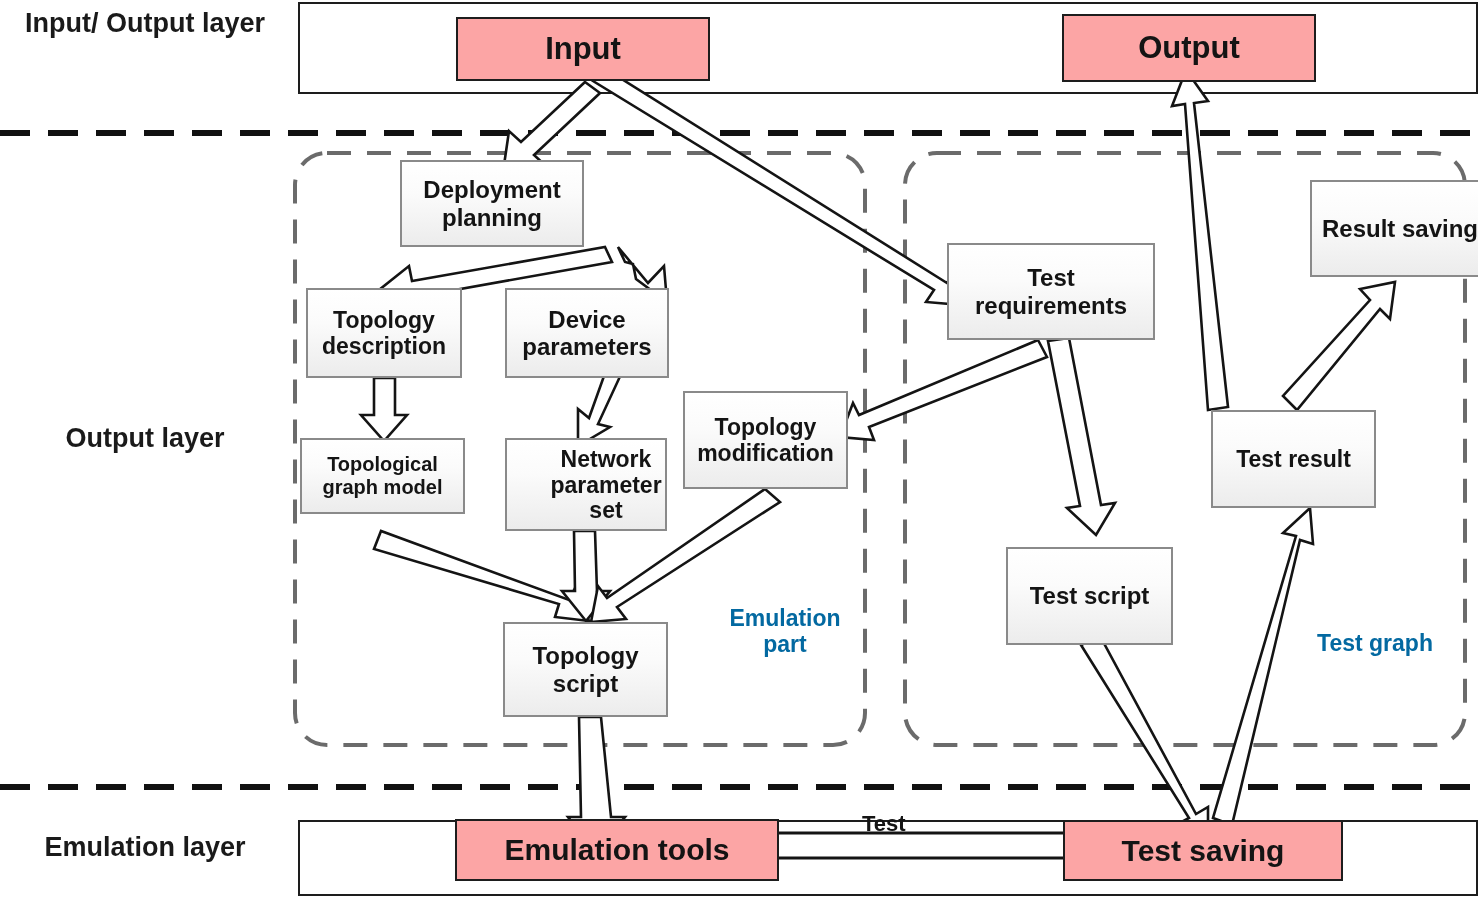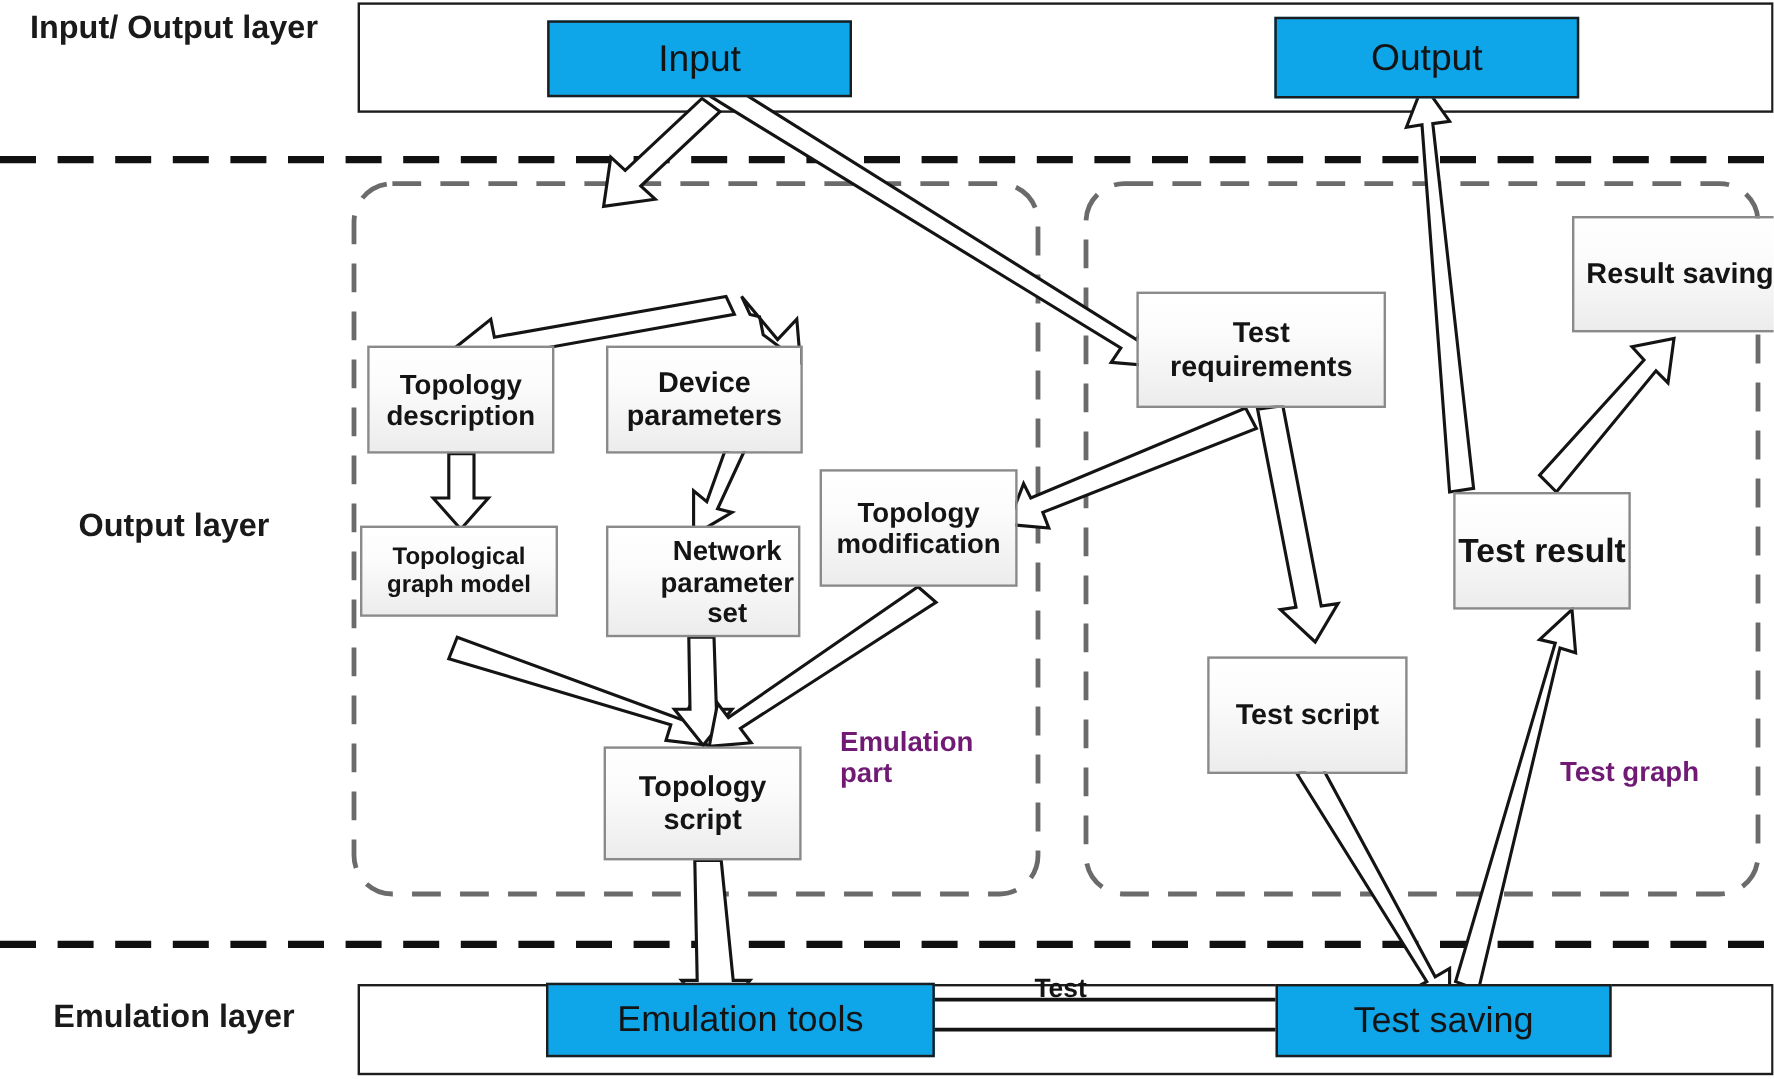--- a/index.html
+++ b/index.html
@@ -3,27 +3,27 @@
 <meta charset="utf-8">
 <style>
   html,body{margin:0;padding:0;background:#ffffff;}
   body{width:1478px;height:899px;position:relative;overflow:hidden;
        font-family:"Liberation Sans","DejaVu Sans",sans-serif;}
   #stage{position:absolute;left:0;top:0;width:1478px;height:899px;}
   svg.layer{position:absolute;left:0;top:0;width:1478px;height:899px;overflow:visible;}
   .lyr-label{position:absolute;font-weight:bold;color:#1a1a1a;text-align:center;
              line-height:1.16;font-size:27px;}
   .plainbox{position:absolute;box-sizing:border-box;border:2.5px solid #1d1d1d;
-            background:#0ea5e9;display:flex;align-items:center;justify-content:center;
-            font-weight:normal;color:#141414;text-align:center;line-height:1.12;}
+            background:#fca5a5;display:flex;align-items:center;justify-content:center;
+            font-weight:bold;color:#141414;text-align:center;line-height:1.12;}
   .gradbox{position:absolute;box-sizing:border-box;border:2px solid #8a8a8a;
            background:linear-gradient(to bottom,#ffffff 0%,#fbfbfb 38%,#ececec 100%);
            display:flex;align-items:center;justify-content:center;
            font-weight:bold;color:#141414;text-align:center;line-height:1.13;}
-  .partlabel{position:absolute;font-weight:bold;color:#701a75;text-align:left;
+  .partlabel{position:absolute;font-weight:bold;color:#0369a1;text-align:center;
              line-height:1.15;font-size:23px;}
   .edgelabel{position:absolute;font-weight:bold;color:#141414;font-size:22px;}
   .outerframe{position:absolute;box-sizing:border-box;border:2.5px solid #1d1d1d;
               background:transparent;}
 </style>
 </head>
 <body>
 
 <div id="stage">
 
@@ -83,38 +83,40 @@
     </g>
 
     <g fill="none" stroke="#141414" stroke-width="3">
       <path d="M 1063 833 L 745 833 M 1063 858 L 745 858 M 745 833 L 727 846 L 745 858"></path>
     </g>
   </svg>
 
   <div class="plainbox" style="left:456px;top:17px;width:254px;height:64px;font-size:31px;">Input</div>
   <div class="plainbox" style="left:1062px;top:14px;width:254px;height:68px;font-size:31px;">Output</div>
 
+  <div class="gradbox" style="left:400px;top:160px;width:184px;height:87px;font-size:24px;white-space:pre-line;">Deployment
+planning</div>
   <div class="gradbox" style="left:306px;top:288px;width:156px;height:90px;font-size:23px;white-space:pre-line;">Topology
 description</div>
   <div class="gradbox" style="left:505px;top:288px;width:164px;height:90px;font-size:24px;white-space:pre-line;">Device
 parameters</div>
   <div class="gradbox" style="left:300px;top:438px;width:165px;height:76px;font-size:20px;white-space:pre-line;">Topological
 graph model</div>
   <div class="gradbox" style="left:505px;top:438px;width:162px;height:93px;font-size:23px;white-space:pre-line;padding-left:40px;">Network
 parameter
 set</div>
   <div class="gradbox" style="left:683px;top:391px;width:165px;height:98px;font-size:23px;white-space:pre-line;">Topology
 modification</div>
   <div class="gradbox" style="left:503px;top:622px;width:165px;height:95px;font-size:24px;white-space:pre-line;">Topology
 script</div>
 
   <div class="gradbox" style="left:947px;top:243px;width:208px;height:97px;font-size:24px;white-space:pre-line;">Test
 requirements</div>
   <div class="gradbox" style="left:1006px;top:547px;width:167px;height:98px;font-size:24px;white-space:pre-line;">Test script</div>
-  <div class="gradbox" style="left:1211px;top:410px;width:148px;height:98px;font-size:28px;white-space:pre-line;">Test result</div>
+  <div class="gradbox" style="left:1211px;top:410px;width:165px;height:98px;font-size:23px;white-space:pre-line;">Test result</div>
   <div class="gradbox" style="left:1310px;top:180px;width:180px;height:97px;font-size:24px;white-space:pre-line;">Result saving</div>
 
   <div class="plainbox" style="left:455px;top:819px;width:324px;height:62px;font-size:30px;">Emulation tools</div>
   <div class="plainbox" style="left:1063px;top:820px;width:280px;height:61px;font-size:30px;">Test saving</div>
 
   <div class="partlabel" style="left:700px;top:605px;width:170px;white-space:pre-line;">Emulation
 part</div>
   <div class="partlabel" style="left:1300px;top:630px;width:150px;white-space:pre-line;">Test graph</div>
   <div class="edgelabel" style="left:862px;top:811px;">Test</div>
 

